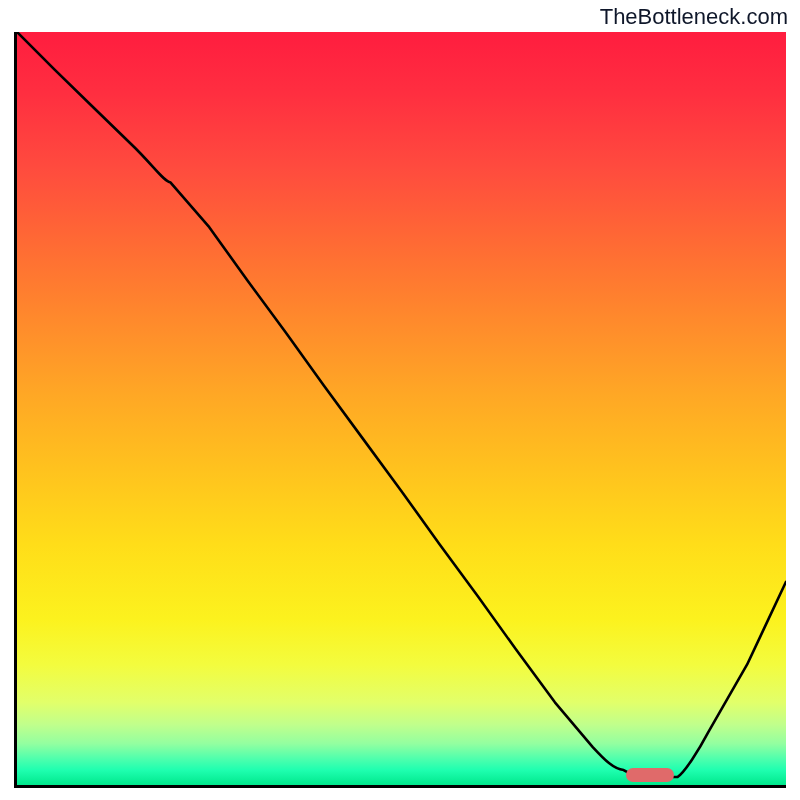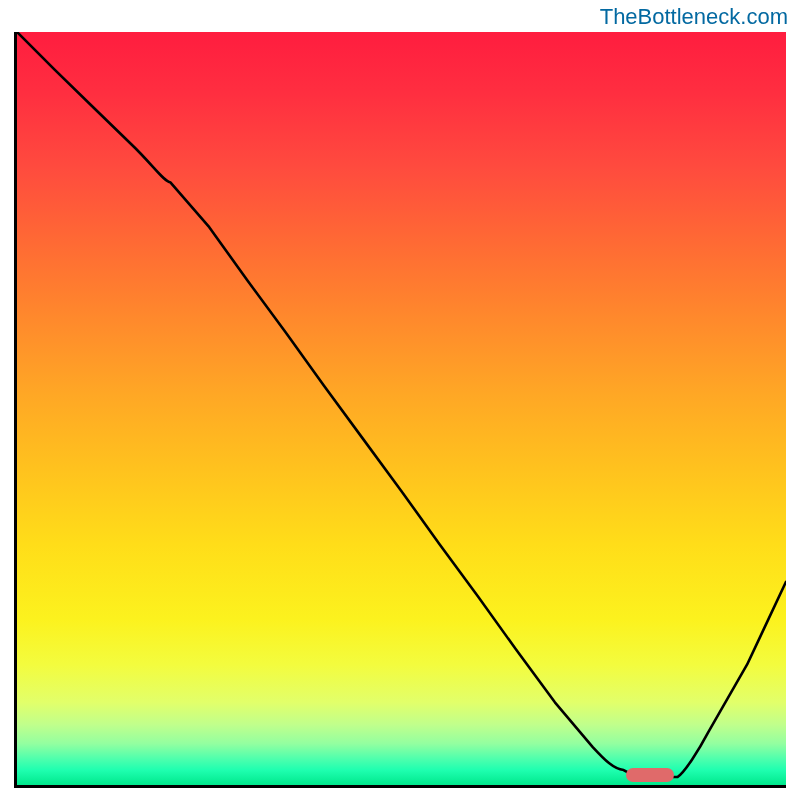--- a/index.html
+++ b/index.html
@@ -8,21 +8,21 @@
     height: 800px;
     background: #ffffff;
     font-family: Arial, Helvetica, sans-serif;
     position: relative;
     overflow: hidden;
   }
   .watermark {
     position: absolute;
     top: 4px;
     right: 12px;
-    color: #0369a1;
+    color: #0f172a;
     font-size: 22px;
     font-weight: 500;
     z-index: 10;
   }
   .plot-area {
     position: absolute;
     left: 14px;
     top: 32px;
     width: 772px;
     height: 756px;

